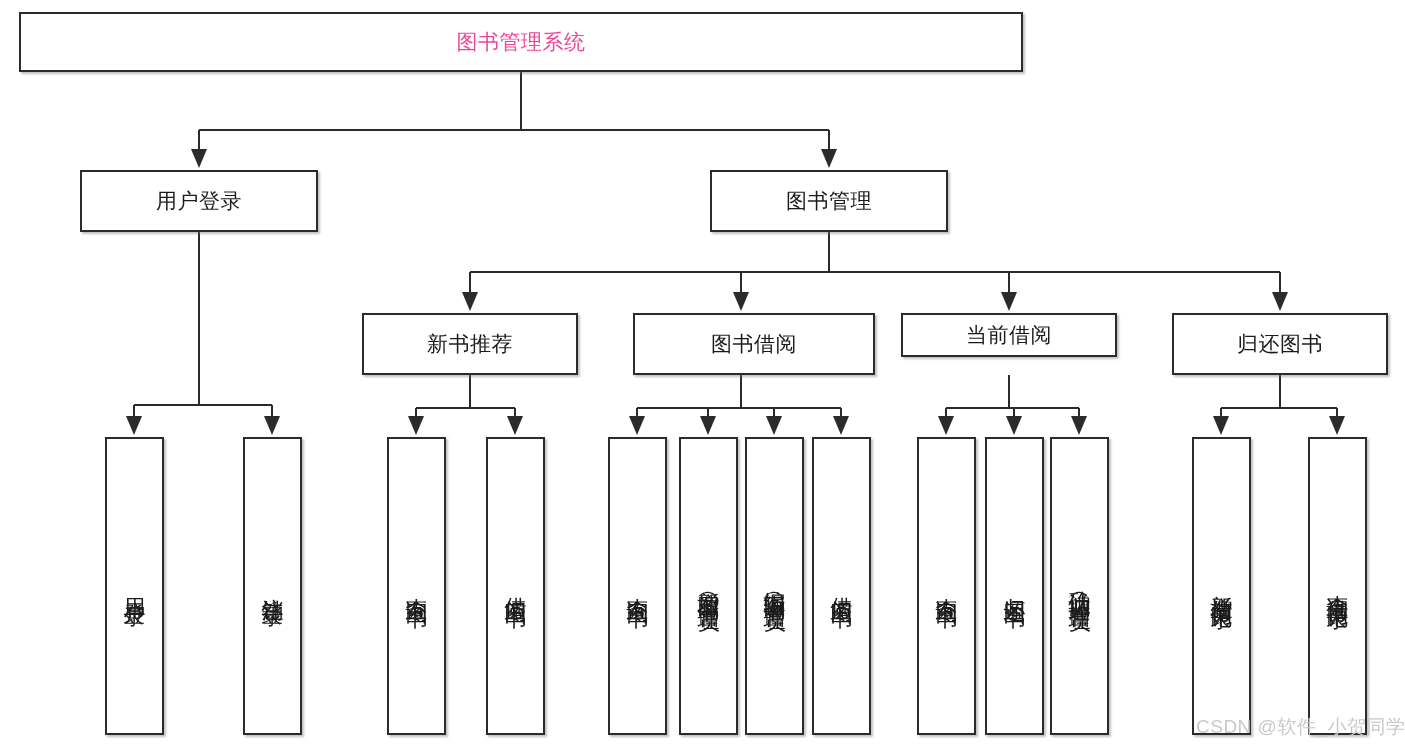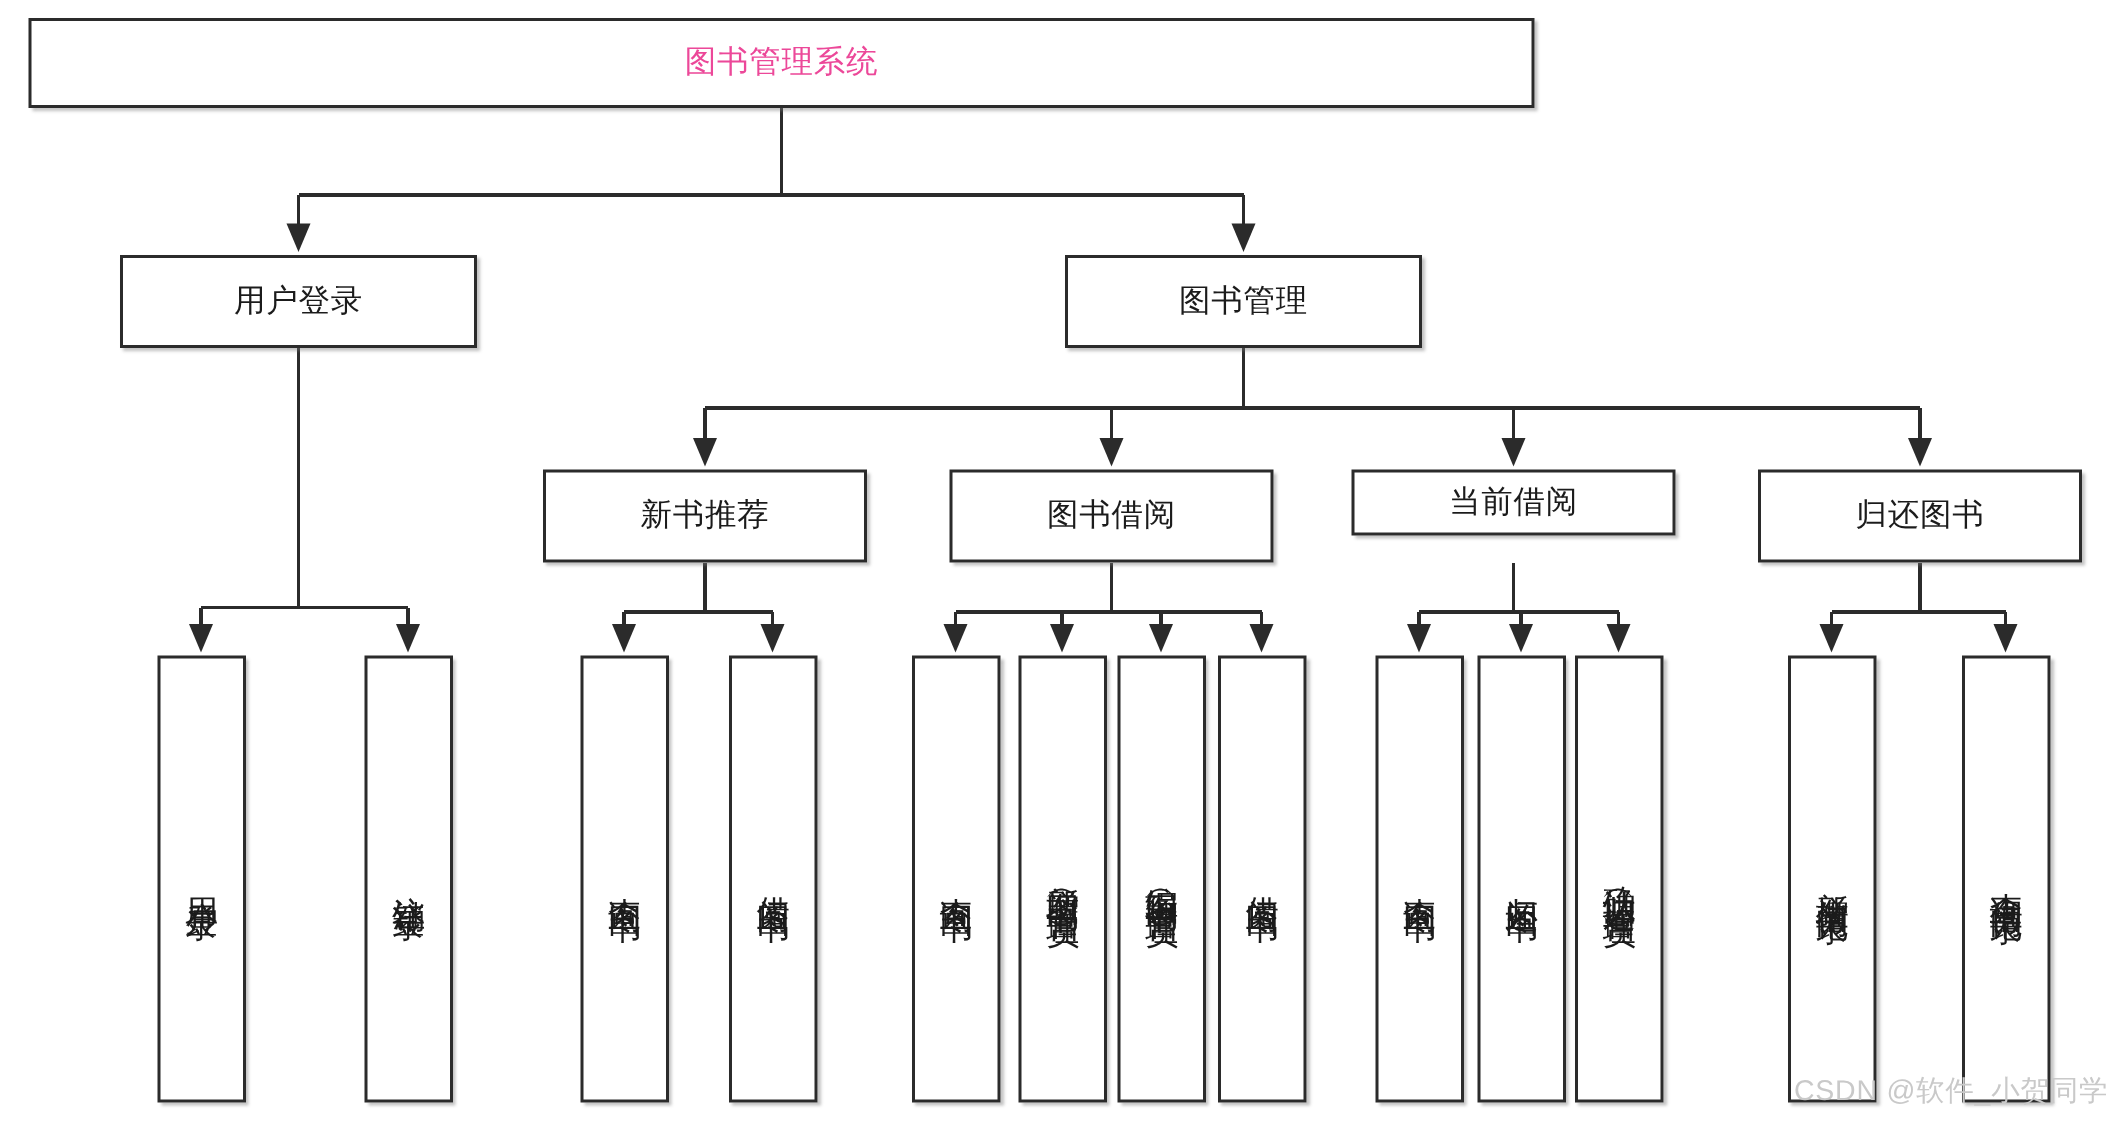--- a/index.html
+++ b/index.html
@@ -140,21 +140,21 @@
       </div>
       <div class="node-box" style="left: 80px; top: 170px; width: 238px; height: 62px; border-color: rgb(43, 43, 43);">
         <div class="node-label" style="color: rgb(27, 27, 27);">用户登录</div>
       </div>
       <div class="node-box" style="left: 710px; top: 170px; width: 238px; height: 62px; border-color: rgb(43, 43, 43);">
         <div class="node-label" style="color: rgb(27, 27, 27);">图书管理</div>
       </div>
       <div class="node-box" style="left: 362px; top: 313px; width: 216px; height: 62px; border-color: rgb(43, 43, 43);">
         <div class="node-label" style="color: rgb(27, 27, 27);">新书推荐</div>
       </div>
-      <div class="node-box" style="left: 633px; top: 313px; width: 216px; height: 62px; border-color: rgb(43, 43, 43);">
+      <div class="node-box" style="left: 633px; top: 313px; width: 242px; height: 62px; border-color: rgb(43, 43, 43);">
         <div class="node-label" style="color: rgb(27, 27, 27);">图书借阅</div>
       </div>
       <div class="node-box" style="left: 901px; top: 313px; width: 216px; height: 44px; border-color: rgb(43, 43, 43);">
         <div class="node-label" style="color: rgb(27, 27, 27);">当前借阅</div>
       </div>
       <div class="node-box" style="left: 1172px; top: 313px; width: 216px; height: 62px; border-color: rgb(43, 43, 43);">
         <div class="node-label" style="color: rgb(27, 27, 27);">归还图书</div>
       </div>
       <div class="node-box vertical" style="left: 105px; top: 437px; width: 59px; height: 298px; border-color: rgb(43, 43, 43);">
         <div class="node-label" style="color: rgb(27, 27, 27);">用户登录</div>

